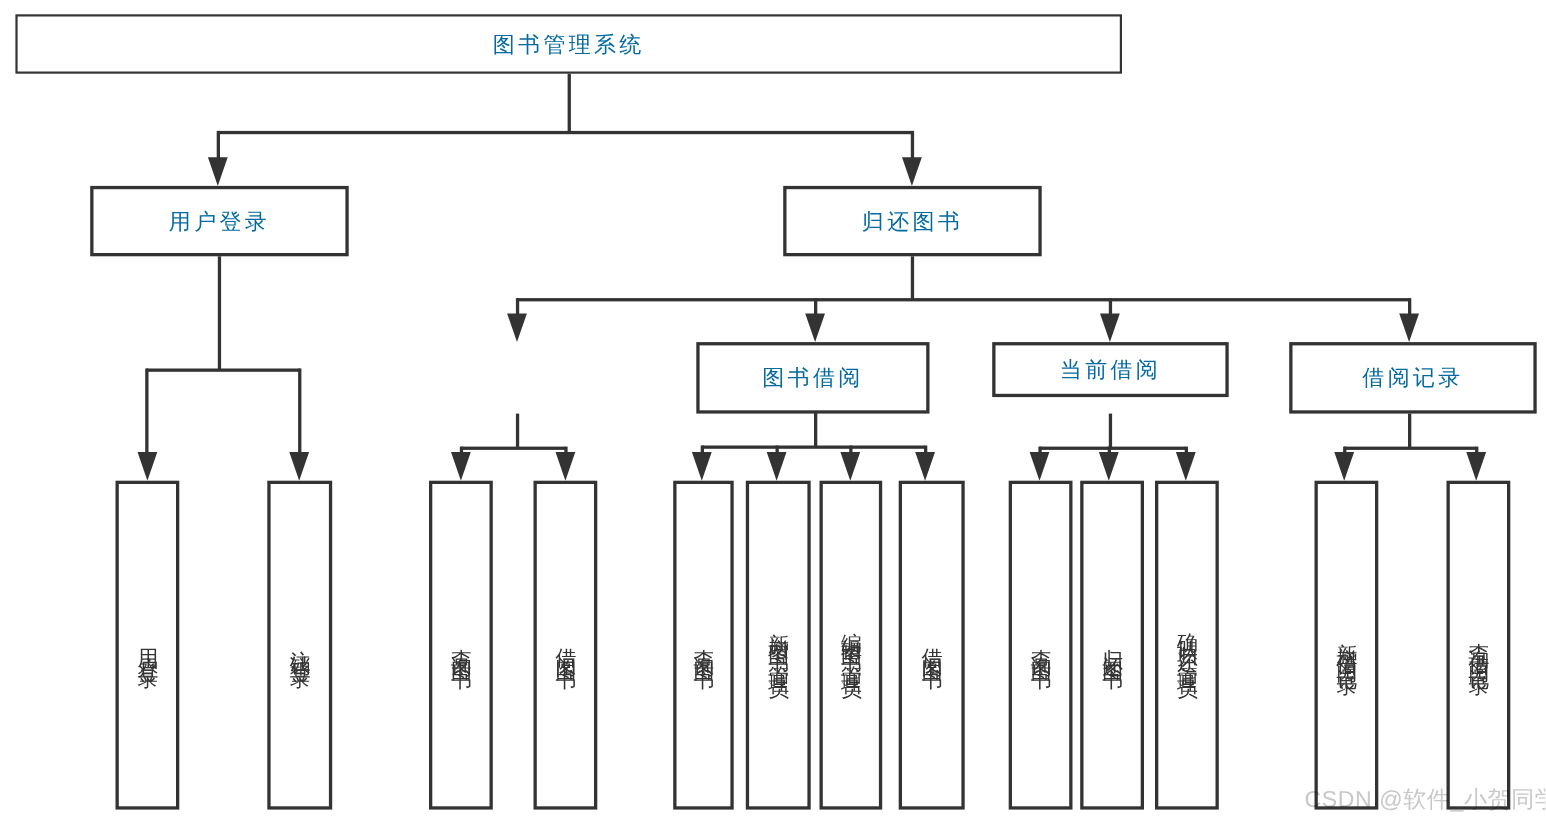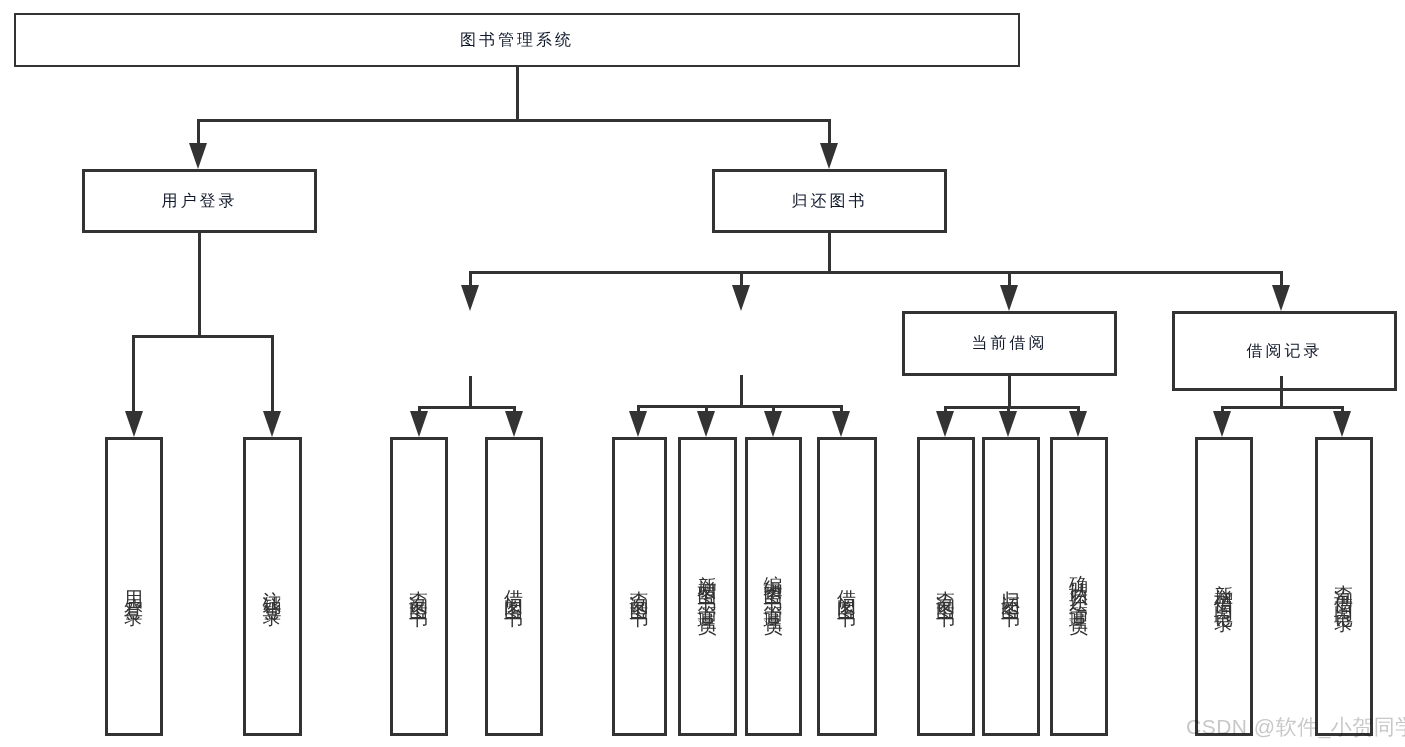--- a/index.html
+++ b/index.html
@@ -6,21 +6,21 @@
   .canvas{
     position:relative;width:1405px;height:747px;background:#ffffff;
     font-family:"Liberation Sans","DejaVu Sans",sans-serif;color:#333333;
     overflow:hidden;
   }
   
   .hbox{
     position:absolute;box-sizing:border-box;background:#ffffff;
     border:3px solid #333333;display:flex;align-items:center;justify-content:center;
   }
-  .hbox span{font-size:16px;letter-spacing:3px;white-space:nowrap;color:#0f172a;}
+  .hbox span{font-size:20px;letter-spacing:3px;white-space:nowrap;color:#0369a1;}
   .hbox.root{border-width:2.5px;}
   
   .vbox{
     position:absolute;box-sizing:border-box;background:#ffffff;
     border:3px solid #333333;display:flex;align-items:center;justify-content:center;
     top:437px;height:299px;
   }
   .vbox span{
     writing-mode:vertical-rl;text-orientation:mixed;
     font-size:19px;letter-spacing:6px;line-height:1;color:#333333;white-space:nowrap;
@@ -74,24 +74,27 @@
   <div class="lh" style="left:470px;top:271px;width:812px;"></div>
   <div class="lv" style="left:469px;top:271px;height:18px;"></div>
   <div class="arrow" style="left:461px;top:285px;"></div>
   <div class="lv" style="left:740px;top:271px;height:18px;"></div>
   <div class="arrow" style="left:732px;top:285px;"></div>
   <div class="lv" style="left:1008px;top:271px;height:18px;"></div>
   <div class="arrow" style="left:1000px;top:285px;"></div>
   <div class="lv" style="left:1280px;top:271px;height:18px;"></div>
   <div class="arrow" style="left:1272px;top:285px;"></div>
 
-  <div class="hbox" style="left:902px;top:311px;width:215px;height:65px;">
+  <div class="hbox" style="left:633px;top:311px;width:212px;height:65px;">
+    <span>图书借阅</span>
+  </div>
+  <div class="hbox" style="left:902px;top:311px;width:215px;height:50px;">
     <span>当前借阅</span>
   </div>
-  <div class="hbox" style="left:1172px;top:311px;width:225px;height:80px;">
+  <div class="hbox" style="left:1172px;top:311px;width:225px;height:65px;">
     <span>借阅记录</span>
   </div>
 
   <div class="lv" style="left:469px;top:376px;height:31px;"></div>
   <div class="lh" style="left:419px;top:406px;width:95px;"></div>
   <div class="lv" style="left:418px;top:406px;height:10px;"></div>
   <div class="arrow" style="left:410px;top:411px;"></div>
   <div class="lv" style="left:513px;top:406px;height:10px;"></div>
   <div class="arrow" style="left:505px;top:411px;"></div>
 

